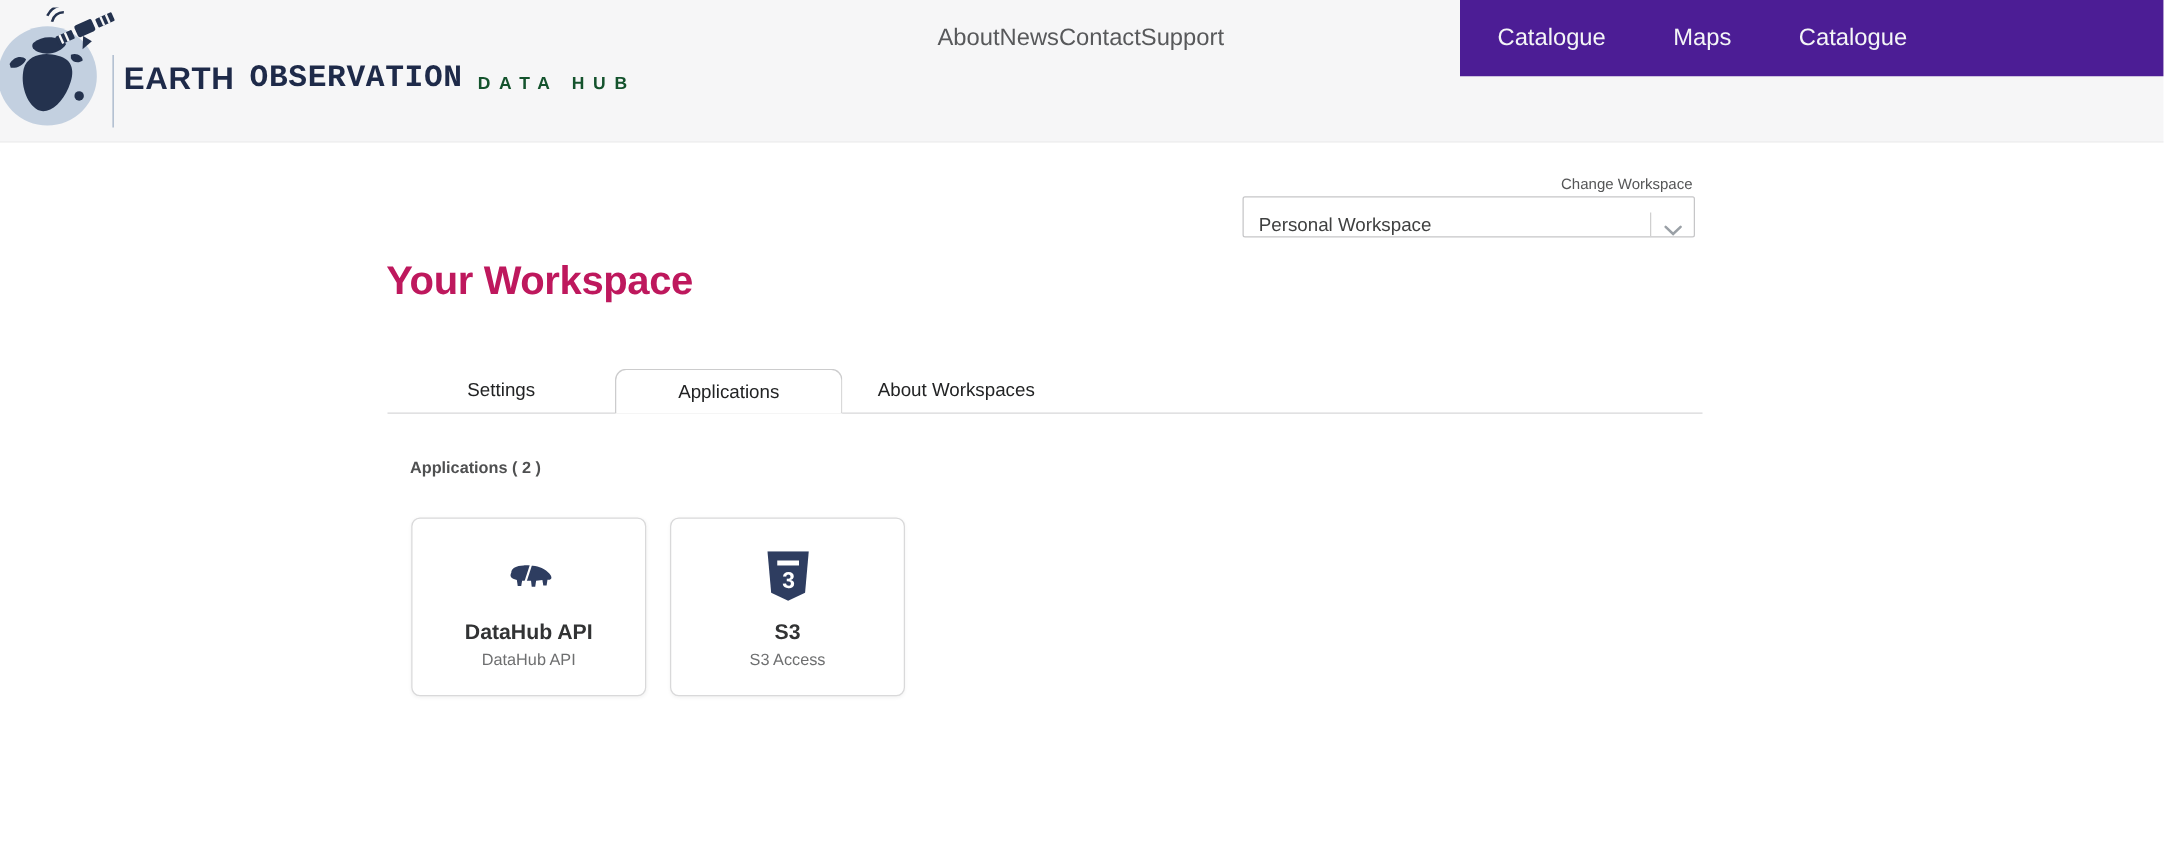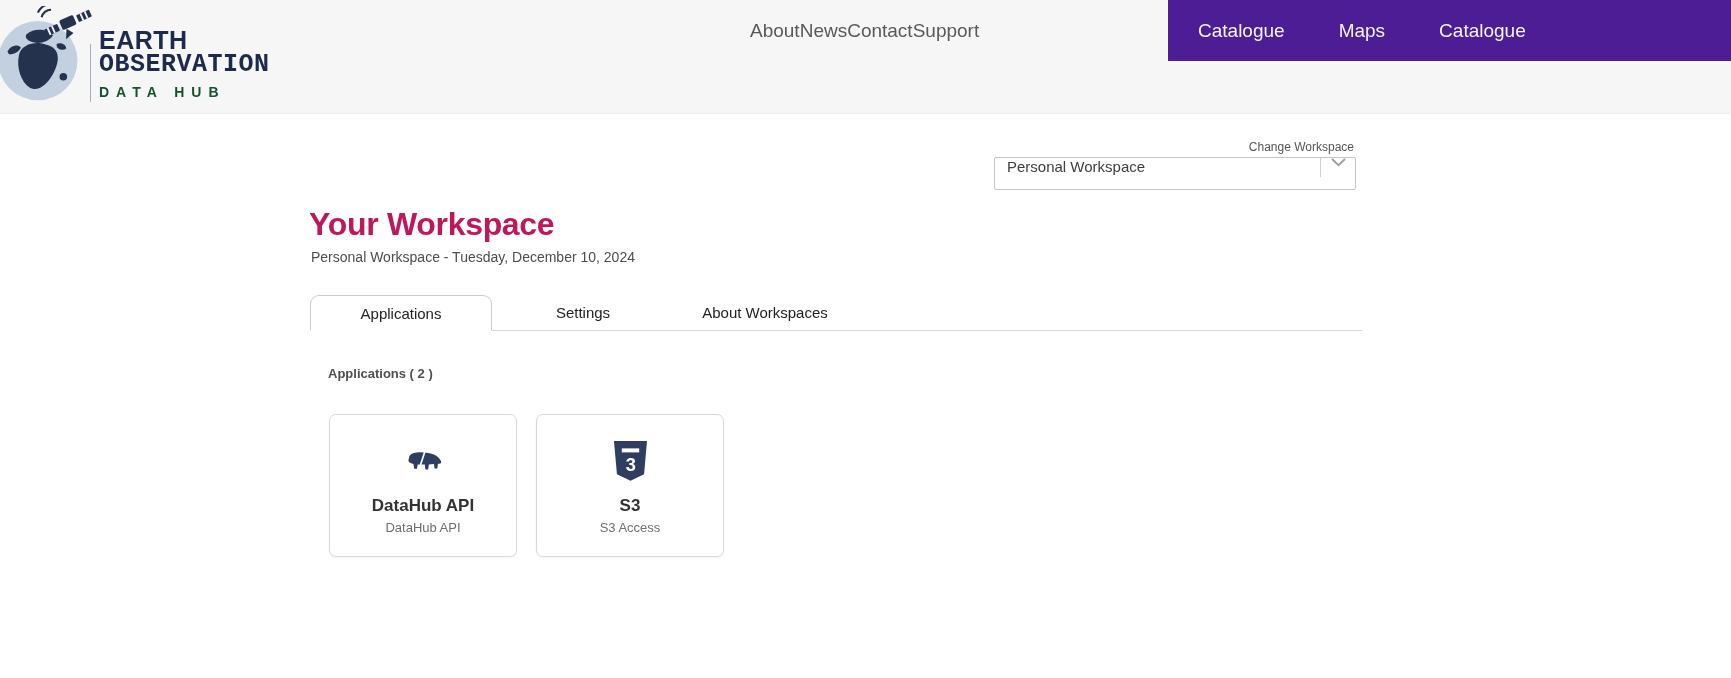--- a/index.html
+++ b/index.html
@@ -9,21 +9,21 @@
     -webkit-font-smoothing:antialiased;
   }
   
   .header{
     position:absolute;left:0;top:0;width:1731px;height:113px;
     background:#f6f6f7;border-bottom:1px solid #ededee;
   }
   .logo{position:absolute;left:0;top:6px;display:flex;align-items:center;cursor:pointer;}
   .logo-icon{width:104px;height:100px;display:block;}
   .logo-divider{width:1px;height:58px;background:#9fb0c6;margin:34px 8px 0 -14px;}
-  .logo-text{display:flex;flex-direction:column;line-height:1;margin-top:14px;}
+  .logo-text{display:flex;flex-direction:row;line-height:1;margin-top:14px;gap:12px;}
   .logo-line{font-weight:700;font-size:25px;letter-spacing:.5px;color:#1e2a49;}
   .logo-line.second{margin-top:-1px;font-family:Liberation Mono, monospace;}
   .logo-sub{font-weight:700;font-size:14px;letter-spacing:7px;color:#14532d;margin-top:8px;}
   .nav-light{
     position:absolute;left:750px;top:0;height:61px;
     display:flex;align-items:center;
   }
   .nav-light a{color:#58595b;font-size:19px;text-decoration:none;cursor:pointer;}
   .nav-dark{
     position:absolute;left:1168px;top:0;width:563px;height:61px;
@@ -32,21 +32,21 @@
   }
   .nav-dark a{color:#f4f5f7;font-size:19px;text-decoration:none;cursor:pointer;}
   
   .change-ws-label{
     position:absolute;top:140px;right:377px;
     font-size:12px;color:#555657;
   }
   .ws-select{
     position:absolute;left:994px;top:157px;width:362px;height:33px;
     background:#ffffff;border:1px solid #c6c6c8;border-radius:2px;
-    box-sizing:border-box;display:flex;align-items:flex-start;cursor:pointer;
+    box-sizing:border-box;display:flex;align-items:flex-end;cursor:pointer;
   }
   .ws-select .value{flex:1;padding-left:12px;font-size:15px;color:#3f4040;}
   .ws-select .sep{width:1px;height:19px;background:#cfcfcf;}
   .ws-select .chev{width:34px;display:flex;align-items:center;justify-content:center;}
   
   .page-title{
     position:absolute;left:309px;top:206px;margin:0;
     font-size:32px;font-weight:700;color:#be185d;letter-spacing:-.3px;
   }
   .page-subtitle{
@@ -141,25 +141,24 @@
     <span class="value">Personal Workspace</span>
     <span class="sep"></span>
     <span class="chev">
       <svg width="15" height="9" viewBox="0 0 15 9">
         <path d="M1.5 1.5 L7.5 7.2 L13.5 1.5" stroke="#9aa0a6" stroke-width="2" fill="none" stroke-linecap="round"></path>
       </svg>
     </span>
   </div>
 
   <h1 class="page-title">Your Workspace</h1>
-  <p class="page-subtitle">Personal Workspace - Tuesday, December 10, 2024</p>
 
   <div class="tabs">
+    <div class="tab">Settings</div>
     <div class="tab active">Applications</div>
-    <div class="tab">Settings</div>
     <div class="tab">About Workspaces</div>
   </div>
 
   <div class="apps-count">Applications ( 2 )</div>
 
   <div class="cards">
 
     <div class="card">
       <div class="icon-wrap">
         <svg width="42" height="24" viewBox="0 0 60 34">

